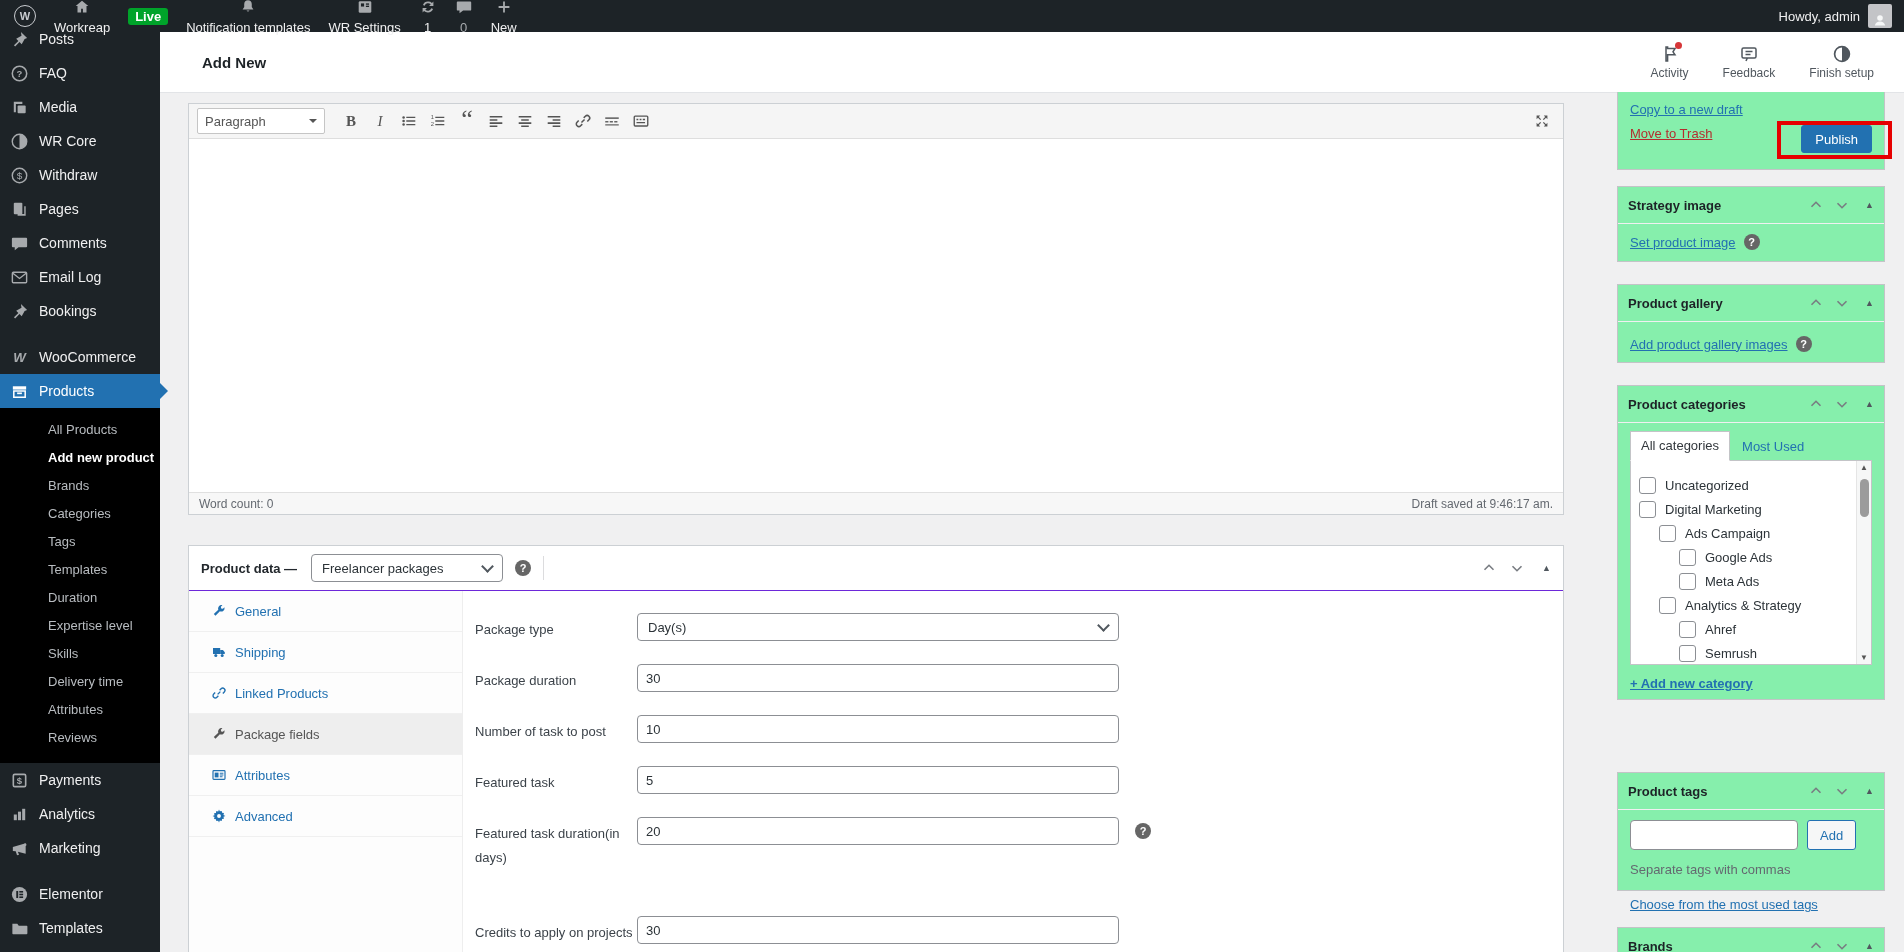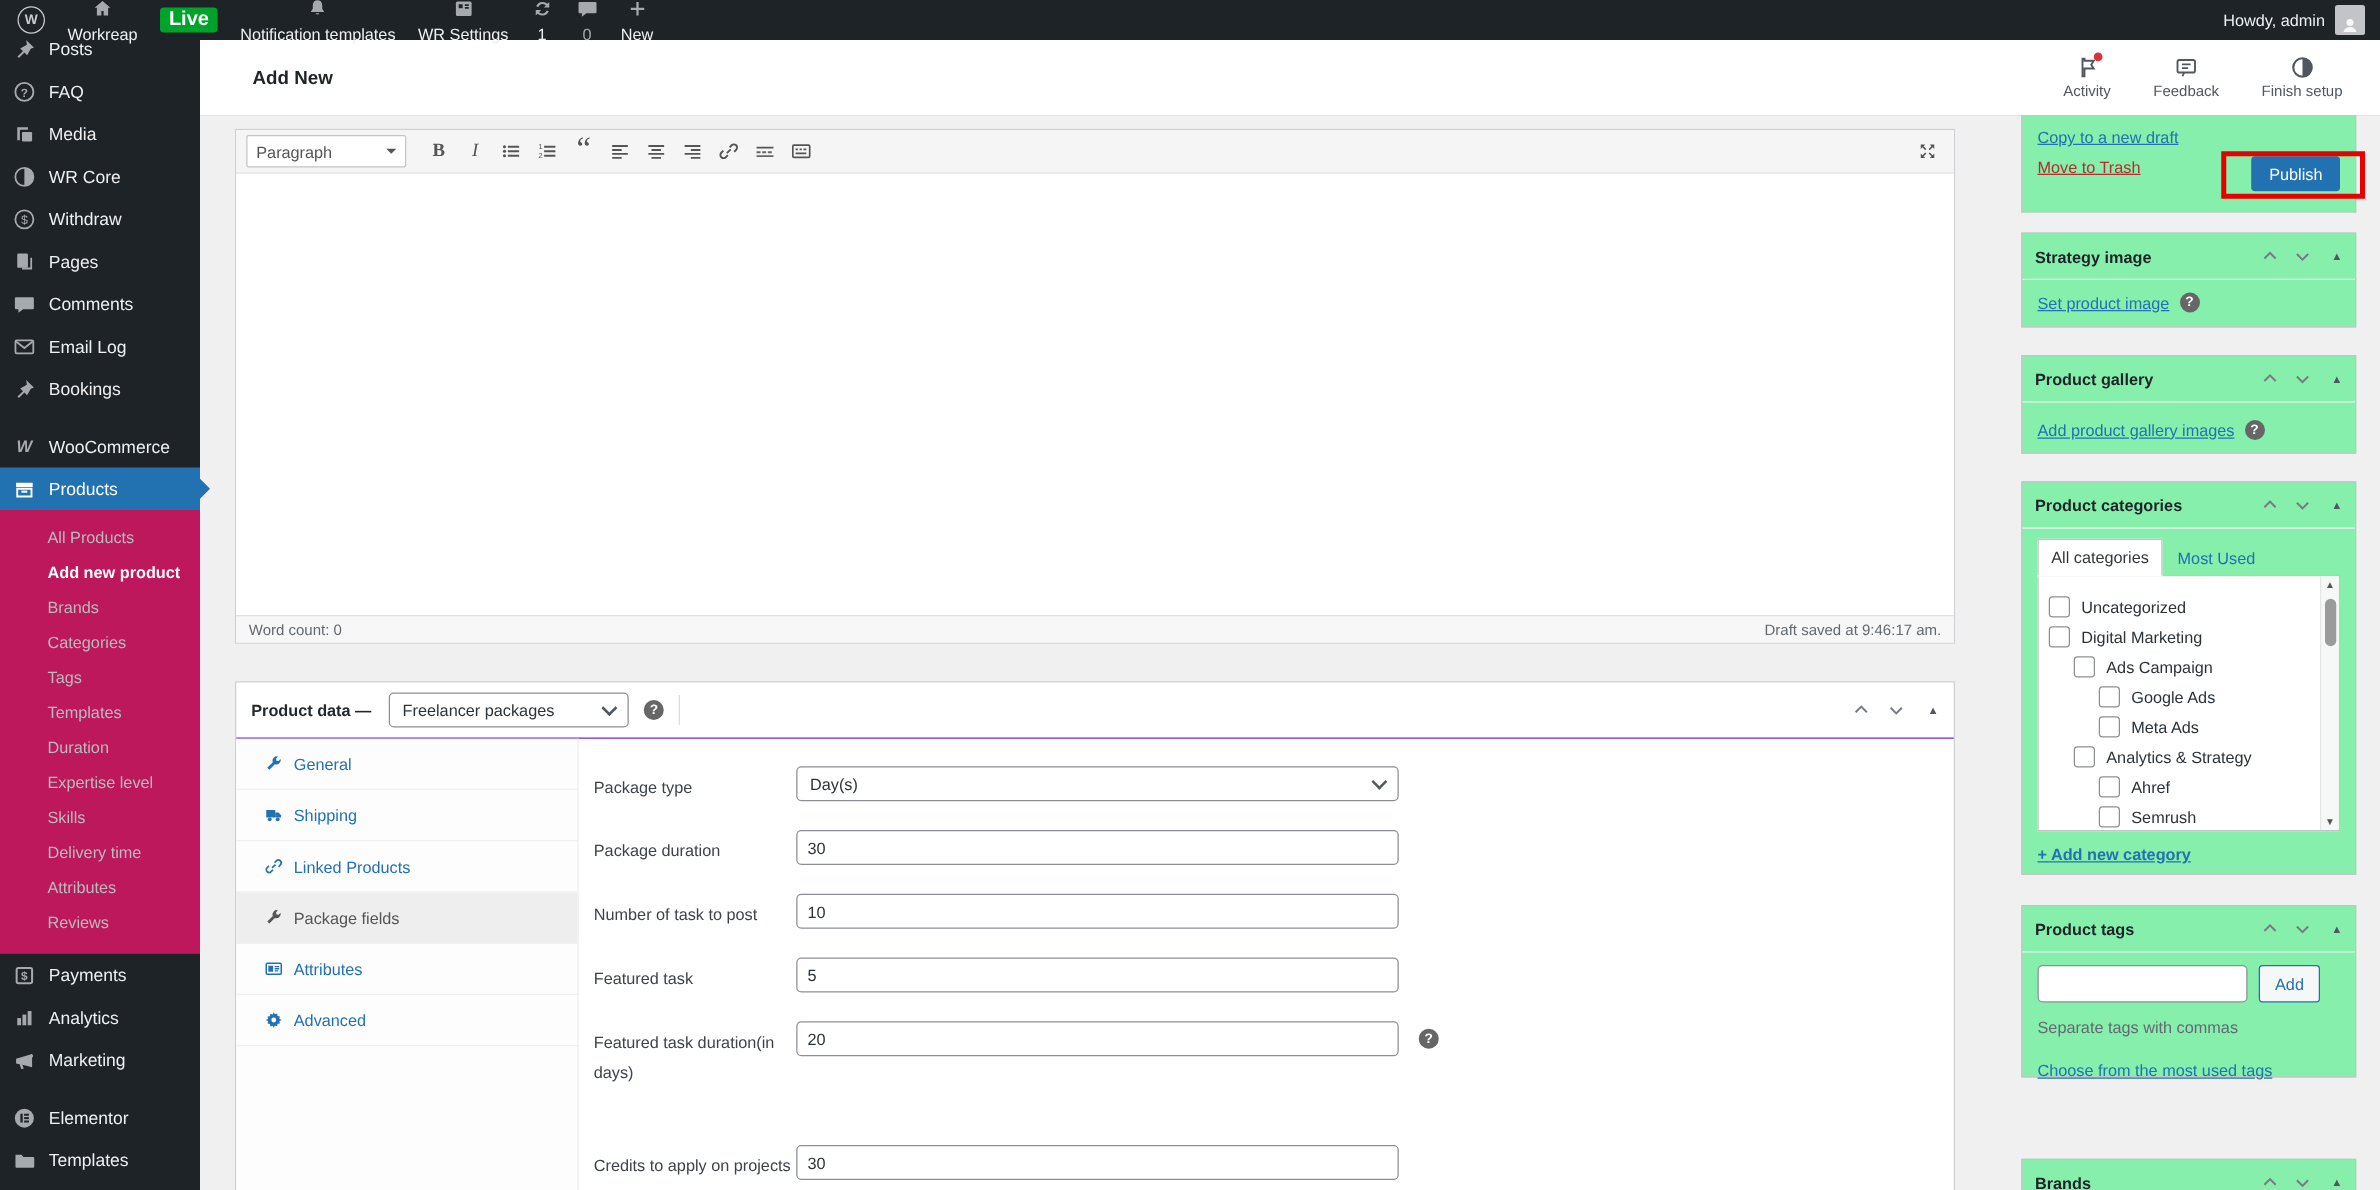--- a/index.html
+++ b/index.html
@@ -8,35 +8,35 @@
   .svgi{width:18px;height:18px;fill:currentColor;display:block;}
   a{text-decoration:underline;}
 
   
   #adminbar{position:absolute;left:0;top:0;width:1904px;height:32px;background:#1d2327;color:#f0f0f1;display:flex;align-items:center;z-index:50;}
   .ab-left{display:flex;align-items:center;gap:18px;padding-left:14px;}
   .ab-right{margin-left:auto;display:flex;align-items:center;gap:8px;padding-right:12px;}
   .ab-item{display:flex;align-items:center;gap:4px;color:#f0f0f1;cursor:pointer;white-space:nowrap;flex-direction:column;}
   .ab-item .svgi{color:#a7aaad;}
   .wp-logo{width:20px;height:20px;border:1.6px solid #c9ccd0;border-radius:50%;display:flex;align-items:center;justify-content:center;font-weight:bold;font-size:11px;color:#c9ccd0;}
-  .live-badge{background:#00a32a;color:#fff;font-size:16px;padding:1px 7px;border-radius:3px;font-weight:bold;}
+  .live-badge{background:#00a32a;color:#fff;font-size:13px;padding:1px 7px;border-radius:3px;font-weight:bold;}
   .dim{color:#a7aaad;}
   .avatar{width:24px;height:24px;background:#c3c4c7;border-radius:2px;display:flex;align-items:flex-end;justify-content:center;overflow:hidden;}
   .avatar svg{width:16px;height:16px;fill:#f6f7f7;}
 
   
   #sidebar{position:absolute;left:0;top:32px;width:160px;height:920px;background:#1d2327;z-index:40;}
   .menu-item{height:34px;display:flex;align-items:center;gap:10px;padding-left:10px;color:#f0f0f1;font-size:14px;cursor:pointer;position:relative;}
   .menu-item .svgi{color:#a7aaad;width:19px;height:19px;flex:0 0 19px;}
   .menu-item.first{margin-top:-10px;}
   .menu-item.active{background:#2271b1;color:#fff;}
   .menu-item.active .svgi{color:#fff;}
   .menu-item.active::after{content:"";position:absolute;right:-8px;top:50%;margin-top:-8px;border:8px solid transparent;border-left-color:#2271b1;border-right-width:0;}
   .menu-sep{height:12px;}
-  .submenu{background:#be185d;padding:7px 0 12px 0;}
+  .submenu{background:#000000;padding:7px 0 12px 10px;}
   .submenu-item{height:28px;display:flex;align-items:center;padding-left:38px;color:#b8bcc0;font-size:13px;cursor:pointer;}
   .submenu-item.current{color:#fff;font-weight:bold;}
 
   
   #content{position:absolute;left:160px;top:32px;right:0;bottom:0;background:#f0f0f1;}
   #wc-header{position:absolute;left:0;top:0;right:0;height:60px;background:#fff;border-bottom:1px solid #e2e4e7;display:flex;align-items:center;}
   #page-title{font-size:15px;font-weight:bold;color:#1d2327;padding-left:42px;}
   #hdr-actions{margin-left:auto;display:flex;gap:34px;padding-right:30px;}
   .hdr-action{display:flex;flex-direction:column;align-items:center;gap:2px;color:#50575e;font-size:12px;cursor:pointer;}
   .hdr-action .hicon{position:relative;height:20px;}
@@ -93,21 +93,21 @@
   .blue-link{color:#2271b1;cursor:pointer;}
   .red-link{color:#b32d2e;cursor:pointer;}
   #publish-box{top:60px;height:78px;border-top:0;}
   #publish-box .pb-body{padding:10px 12px;}
   #publish-box .lnk{display:block;margin-bottom:9px;}
   #publish-btn{position:absolute;right:12px;top:33px;height:28px;background:#2271b1;color:#fff;border:1px solid #2271b1;border-radius:3px;padding:0 13px;font:13px "Liberation Sans",sans-serif;cursor:pointer;}
   #red-annotation{position:absolute;left:1617px;top:89px;width:115px;height:38px;border:4px solid #e60000;box-sizing:border-box;z-index:60;pointer-events:none;}
   #image-box{top:154px;height:76px;}
   #gallery-box{top:252px;height:79px;}
   #cats-box{top:353px;height:315px;}
-  #tags-box{top:692px;height:138px;}
+  #tags-box{top:740px;height:119px;}
   #brands-box{top:895px;height:57px;}
   .linkrow{display:flex;align-items:center;gap:8px;}
 
   
   .cat-tabs{display:flex;align-items:flex-end;height:31px;margin-top:2px;}
   .cat-tab-active{background:#fff;border:1px solid #c3c4c7;border-bottom:1px solid #fff;padding:6px 10px 7px 10px;color:#32373c;position:relative;z-index:2;margin-bottom:-1px;cursor:pointer;}
   .cat-tab-link{color:#2271b1;padding:6px 12px;cursor:pointer;}
   .cat-panel{border:1px solid #c3c4c7;background:#fff;height:203px;position:relative;z-index:1;overflow:hidden;}
   .cat-scroll{position:absolute;right:0;top:0;bottom:0;width:15px;background:#f6f7f7;border-left:1px solid #e5e5e5;display:flex;flex-direction:column;align-items:center;justify-content:space-between;padding:2px 0;box-sizing:border-box;font-size:8px;color:#555;}
   .cat-thumb{position:absolute;right:2px;top:18px;width:9px;height:38px;background:#9b9b9b;border-radius:5px;}

